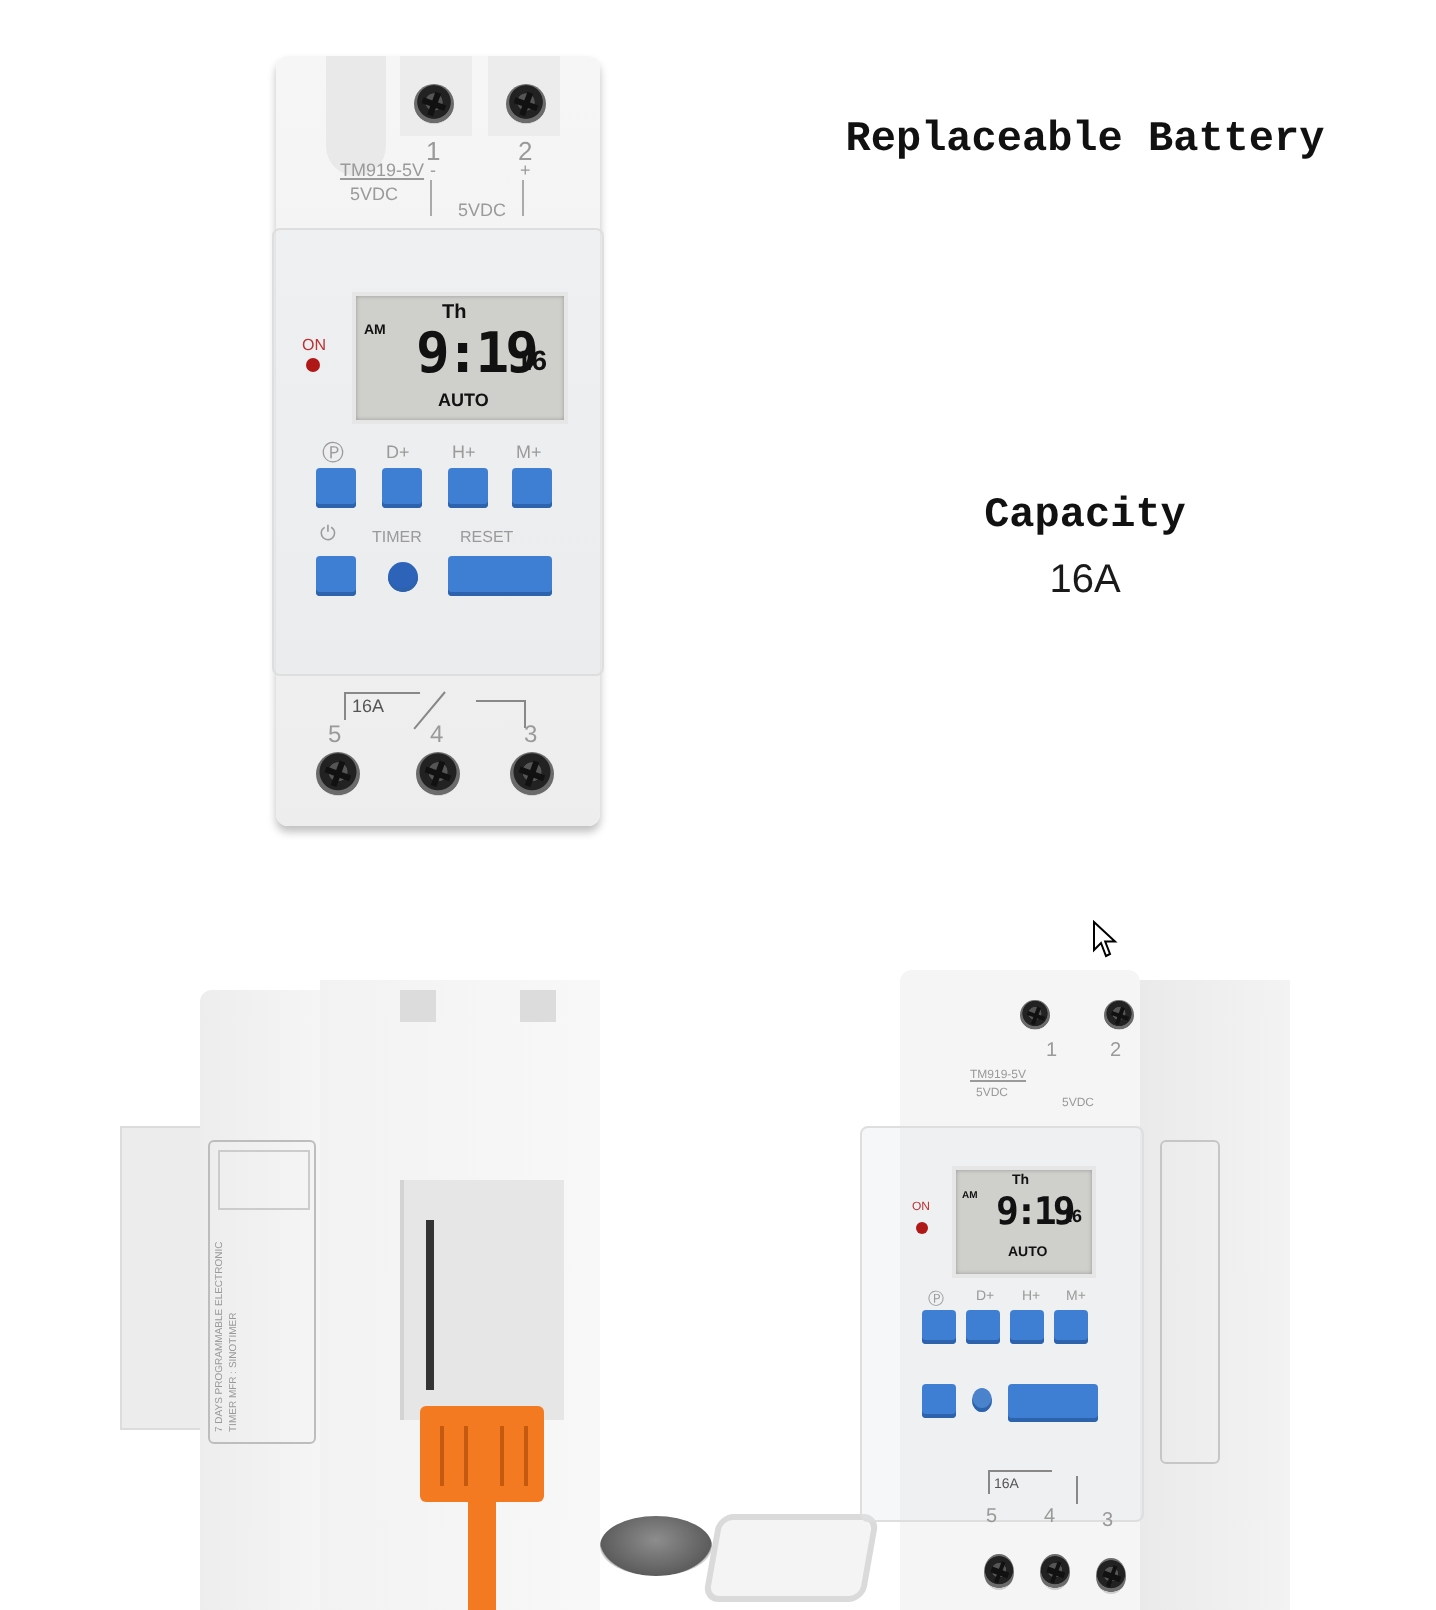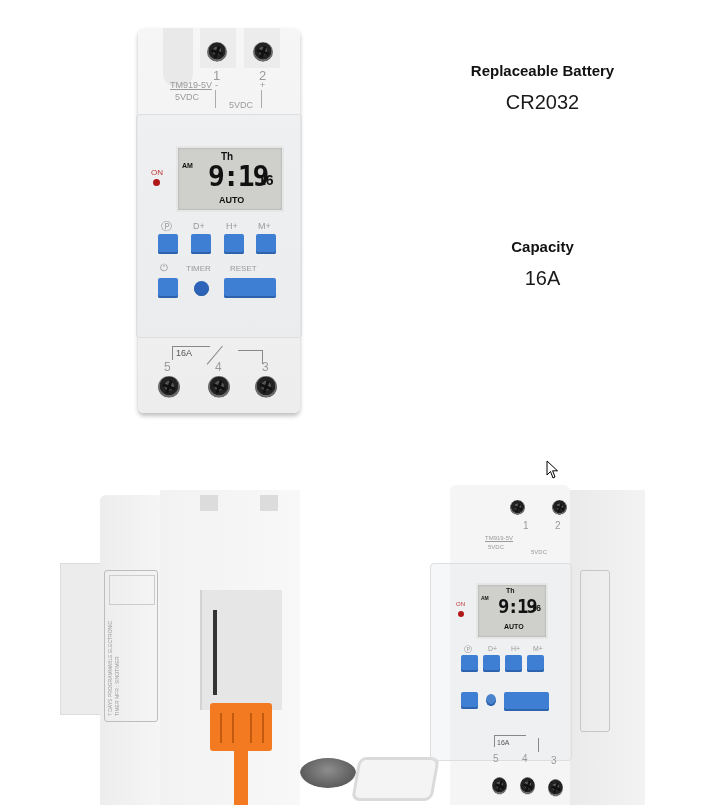--- a/index.html
+++ b/index.html
@@ -1,21 +1,21 @@
 <!DOCTYPE html>
 <html><head>
 <meta charset="utf-8">
 <style>
   html, body { margin:0; padding:0; background:#ffffff; }
   body { width:718px; height:805px; position:relative; overflow:hidden; font-family:"Liberation Sans", sans-serif; }
   .abs { position:absolute; }
 
   
   .spec { position:absolute; left:420px; width:245px; text-align:center; color:#111; }
-  .spec .h { font-weight:bold; font-size:15px; line-height:24px; }
+  .spec .h { font-weight:bold; font-size:21px; line-height:24px;font-family:Liberation Mono, monospace; }
   .spec .v { font-size:20px; line-height:24px; margin-top:7px; color:#1a1a1a; }
 
   
   .unit { position:absolute; background:#f4f4f4; }
   .screw { position:absolute; border-radius:50%; background:radial-gradient(circle at 50% 45%, #555 0 28%, #222 30% 55%, #6b6b6b 58% 70%, #cfcfcf 72% 100%); }
   .screw::after { content:""; position:absolute; left:50%; top:50%; width:60%; height:14%; background:#111; transform:translate(-50%,-50%) rotate(20deg); }
   .screw::before { content:""; position:absolute; left:50%; top:50%; width:14%; height:60%; background:#111; transform:translate(-50%,-50%) rotate(20deg); }
   .lbl { position:absolute; color:#9a9a9a; font-size:9px; }
   .lcd { position:absolute; background:#cfd0cc; border:2px solid #e6e6e6; box-shadow:inset 0 0 2px #999; }
   .lcd .t { position:absolute; color:#111; font-weight:bold; }
@@ -87,25 +87,24 @@
   <div class="lbl" style="left:77px;top:332px;font-size:12px;">4</div>
   <div class="lbl" style="left:124px;top:332px;font-size:12px;">3</div>
 
   <div class="screw" style="left:20px;top:348px;width:22px;height:22px;"></div>
   <div class="screw" style="left:70px;top:348px;width:22px;height:22px;"></div>
   <div class="screw" style="left:117px;top:348px;width:22px;height:22px;"></div>
 </div>
 
 <div class="spec" style="top:59px;">
   <div class="h">Replaceable Battery</div>
-  <div class="v">CR2032</div>
 </div>
 <div class="spec" style="top:149px;">
 </div>
-<div class="spec" style="top:235px;">
+<div class="spec" style="top:247px;">
   <div class="h">Capacity</div>
   <div class="v">16A</div>
 </div>
 <div class="spec" style="top:337px;">
 </div>
 
 <div class="abs" style="left:60px;top:485px;width:330px;height:320px;">
 
   <div class="abs" style="left:0;top:78px;width:42px;height:150px;background:#ececec;border:1px solid #dcdcdc;"></div>
 

